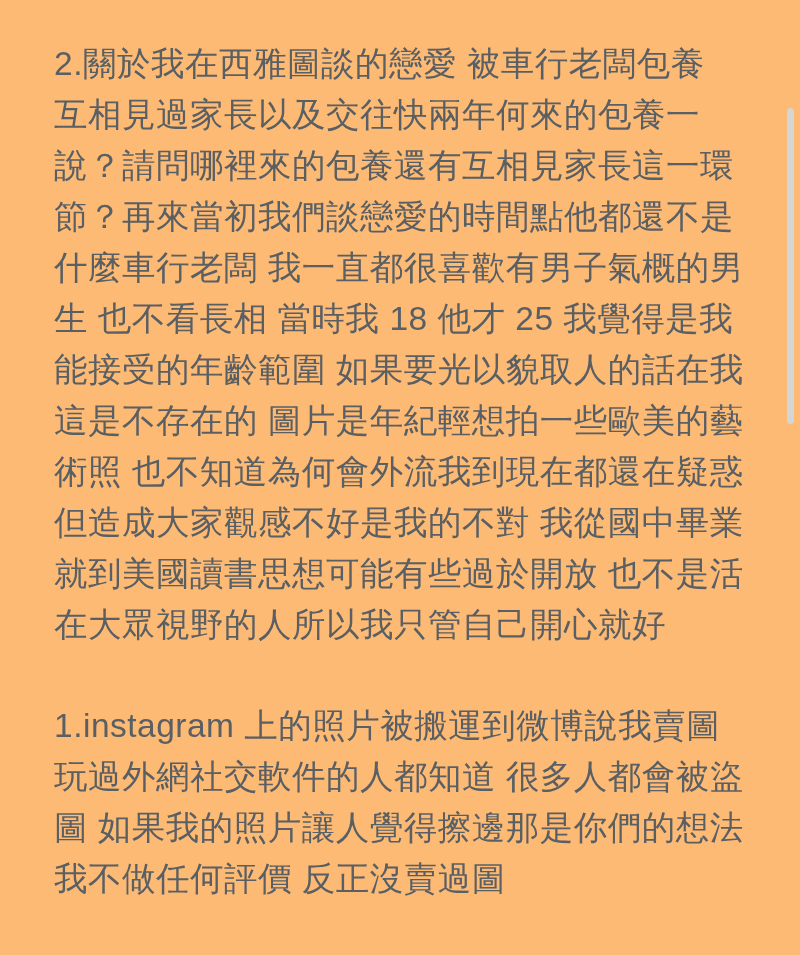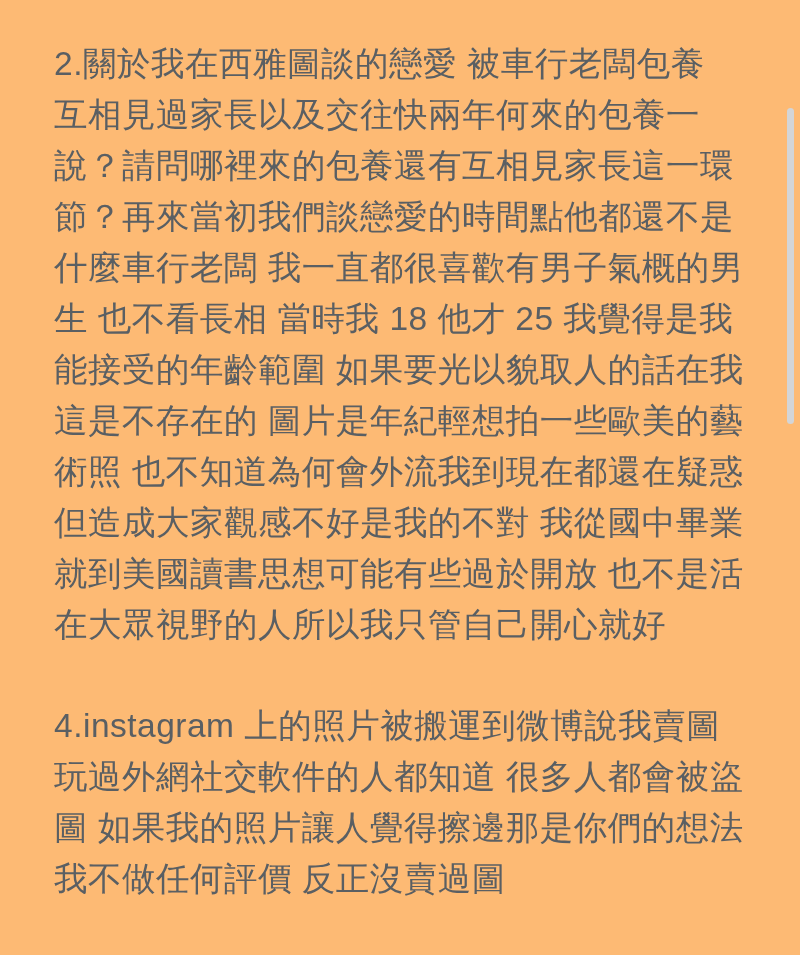--- a/index.html
+++ b/index.html
@@ -56,18 +56,18 @@
     background: #d3d5d7;
     border-radius: 4px;
   }
 </style>
 </head>
 <body>
 
 <div class="page">
   <div class="content">
     <p class="para">2.關於我在西雅圖談的戀愛 被車行老闆包養 互相見過家長以及交往快兩年何來的包養一說？請問哪裡來的包養還有互相見家長這一環節？再來當初我們談戀愛的時間點他都還不是什麼車行老闆 我一直都很喜歡有男子氣概的男生 也不看長相 當時我 18 他才 25 我覺得是我能接受的年齡範圍 如果要光以貌取人的話在我這是不存在的 圖片是年紀輕想拍一些歐美的藝術照 也不知道為何會外流我到現在都還在疑惑 但造成大家觀感不好是我的不對 我從國中畢業就到美國讀書思想可能有些過於開放 也不是活在大眾視野的人所以我只管自己開心就好</p>
-    <p class="para">4.instagram 上的照片被搬運到微博說我賣圖 玩過外網社交軟件的人都知道 很多人都會被盜圖 如果我的照片讓人覺得擦邊那是你們的想法 我不做任何評價 反正沒賣過圖</p>
+    <p class="para">1.instagram 上的照片被搬運到微博說我賣圖 玩過外網社交軟件的人都知道 很多人都會被盜圖 如果我的照片讓人覺得擦邊那是你們的想法 我不做任何評價 反正沒賣過圖</p>
   </div>
   <div class="scrollbar-track">
     <div class="scrollbar-thumb"></div>
   </div>
 </div>
 
 </body></html>

